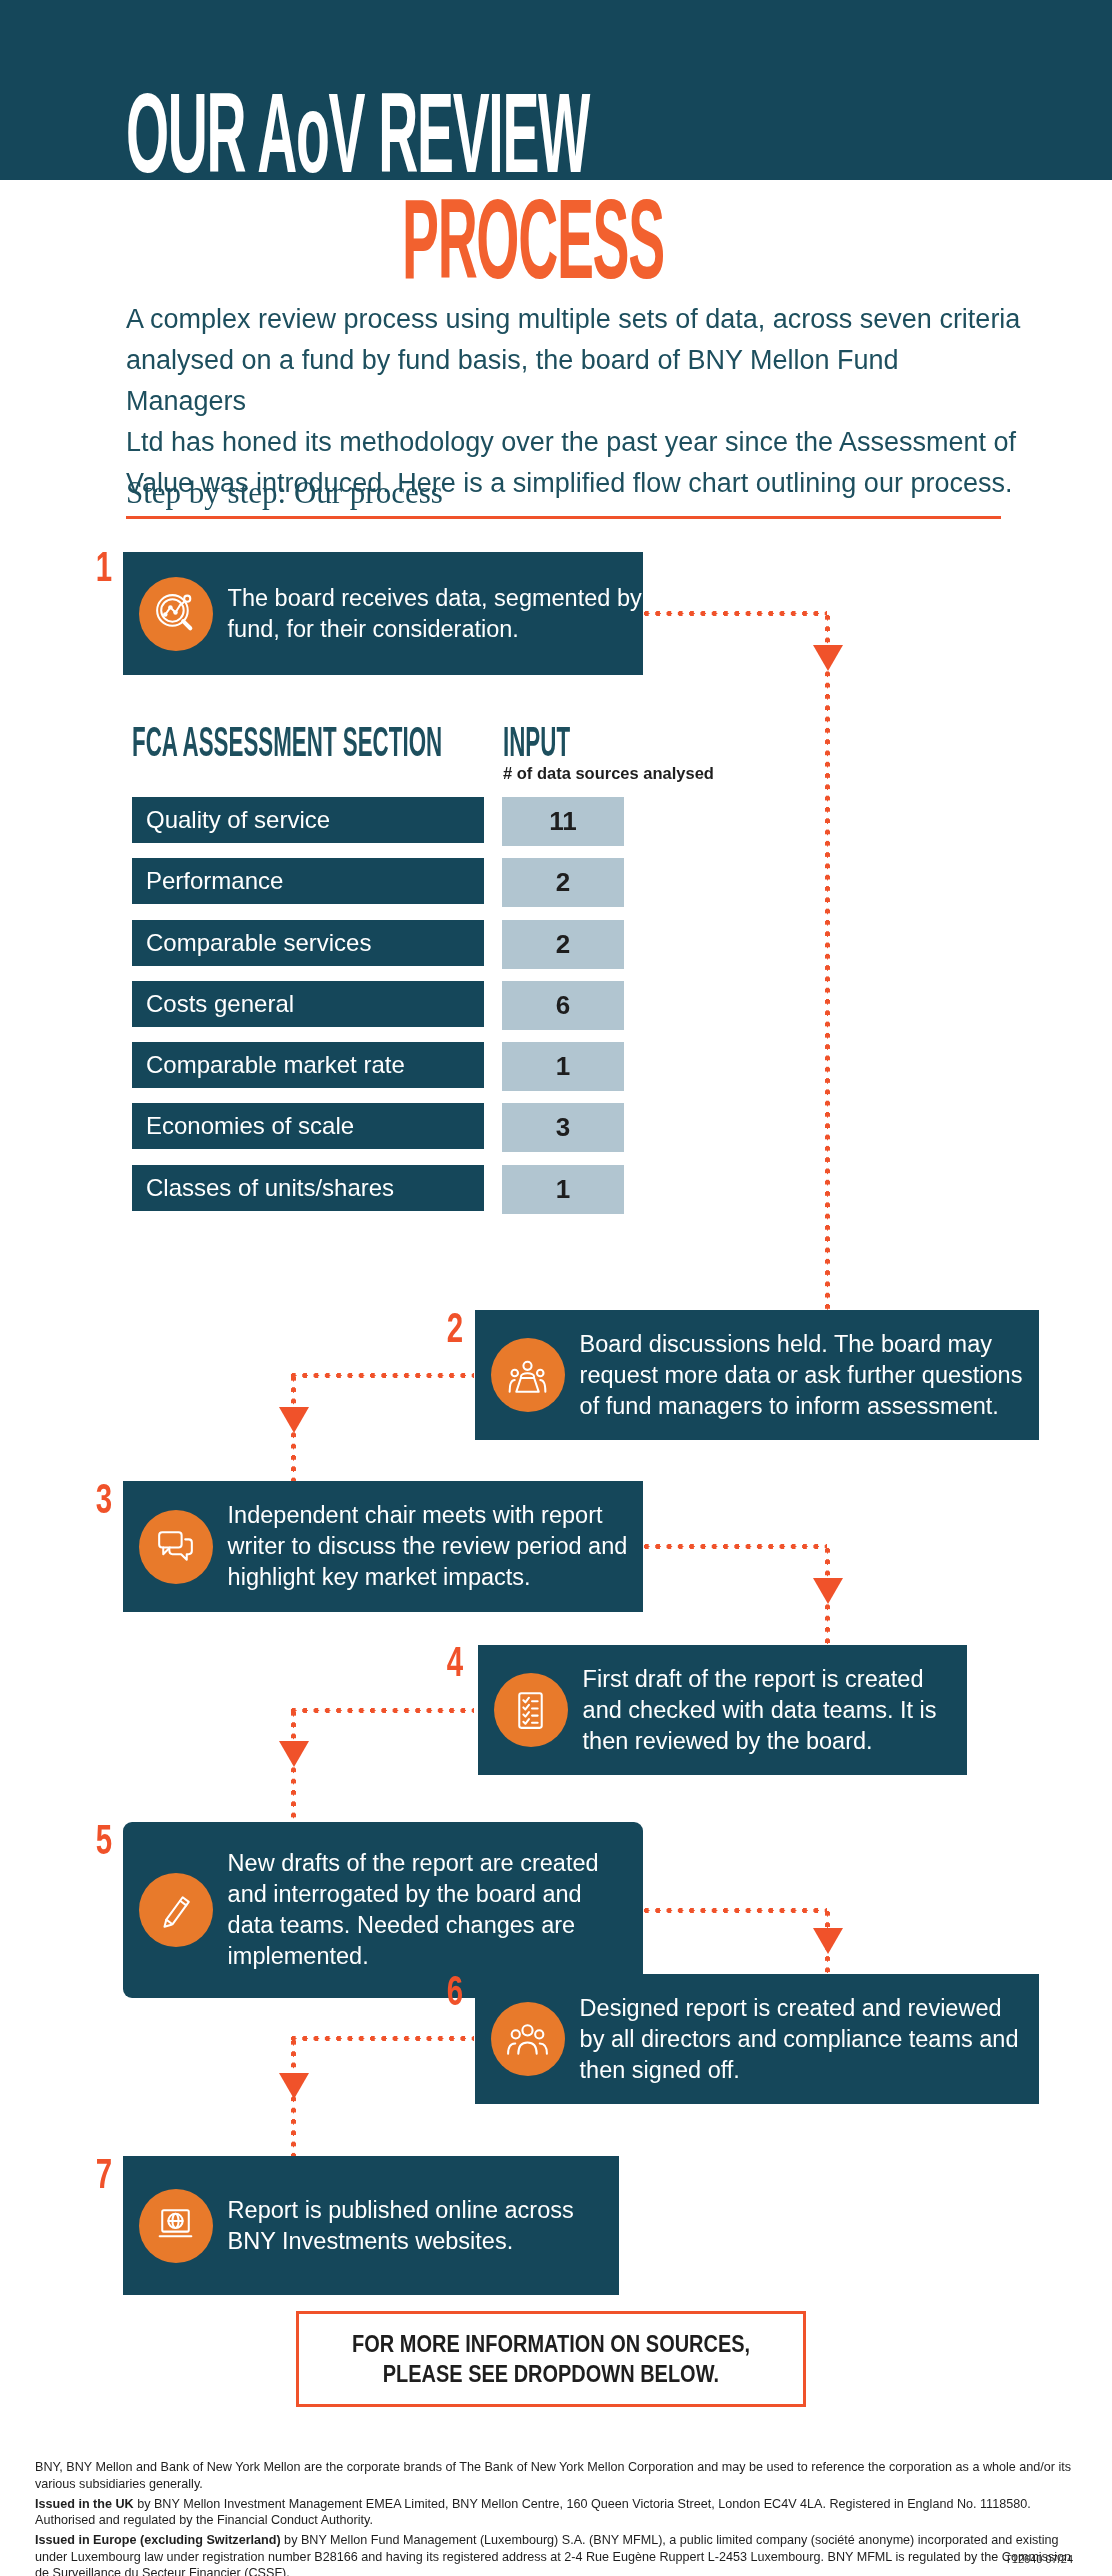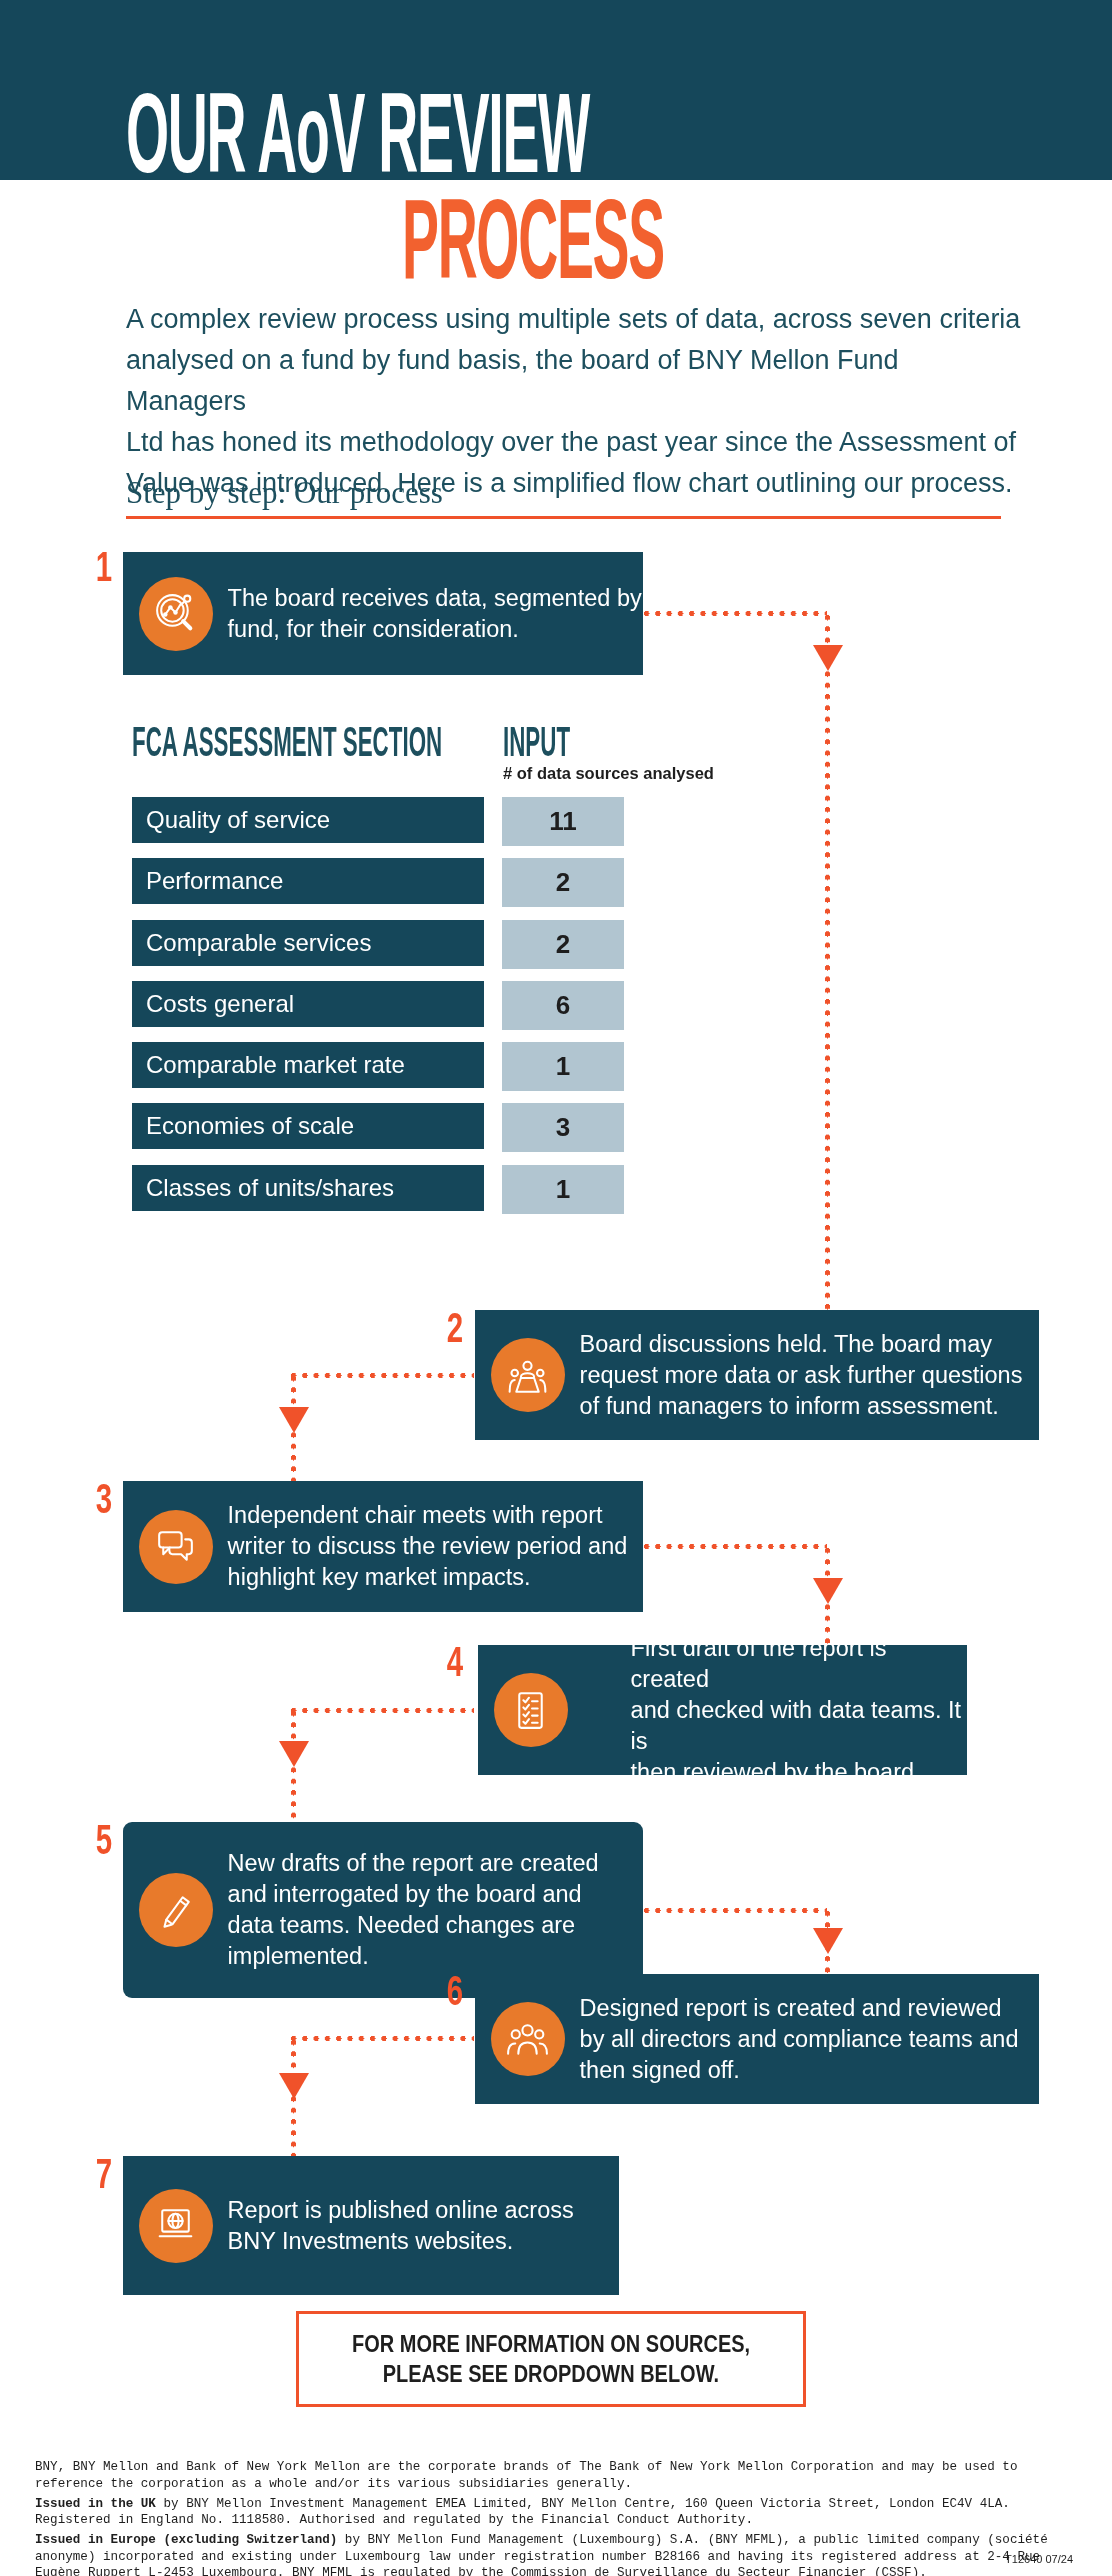--- a/index.html
+++ b/index.html
@@ -20,21 +20,21 @@
 
   
   .stepbox{position:absolute;background:var(--teal);display:flex;align-items:center;box-sizing:border-box;padding-left:15.6px;}
   .icon-circle{flex:0 0 74px;width:74px;height:74px;border-radius:50%;background:var(--icon);
                display:flex;align-items:center;justify-content:center;}
   .icon-circle svg{width:49px;height:49px;}
   .step-text{margin-left:15px;color:#ffffff;font-size:23.5px;line-height:31px;white-space:pre-line;}
   .s1{left:123px;top:552px;width:520px;height:123px;}
   .s2{left:475px;top:1310px;width:564px;height:130px;}
   .s3{left:123px;top:1481px;width:520px;height:131px;}
-  .s4{left:478px;top:1645px;width:489px;height:130px;gap:48px;}
+  .s4{left:478px;top:1645px;width:489px;height:130px;}
   .s5{left:123px;top:1822px;width:520px;height:176px;border-radius:9px;}
   .s6{left:475px;top:1974px;width:564px;height:130px;}
   .s7{left:123px;top:2156px;width:496px;height:139px;}
   .badge{position:absolute;width:35px;text-align:right;font-size:42px;font-weight:bold;line-height:1;
          color:var(--accent);transform:scaleX(.7);transform-origin:right top;}
   .b1{left:77px;top:546px;} .b2{left:428px;top:1307px;} .b3{left:77px;top:1478px;}
   .b4{left:428px;top:1641px;} .b5{left:77px;top:1819px;} .b6{left:428px;top:1970px;} .b7{left:77px;top:2153px;}
 
   
   .hdots{position:absolute;height:7px;
@@ -68,21 +68,21 @@
   .r4{top:1042px;} .r5{top:1103px;} .r6{top:1165px;}
 
   
   .info-box{position:absolute;left:296px;top:2311px;width:510px;height:96px;border:3.5px solid var(--accent);
         box-sizing:border-box;display:flex;flex-direction:column;align-items:center;justify-content:center;}
   .info-line{font-size:23.5px;font-weight:bold;color:var(--ink);line-height:30px;
         transform:scaleX(.85);transform-origin:center;white-space:nowrap;}
 
   
   .footer{position:absolute;left:35px;top:2459px;width:1048px;font-size:12.6px;line-height:16.5px;color:var(--ink);}
-  .footer p{margin:0 0 3.5px 0;font-family:Liberation Mono, monospace;}
+  .footer p{margin:0 0 3.5px 0;}
   .doc-code{position:absolute;right:40px;top:2553px;font-size:11px;color:var(--ink);}
 
   svg *{stroke:#ffffff;stroke-width:2;fill:none;stroke-linecap:round;stroke-linejoin:round;}
   svg .fill{fill:#ffffff;stroke:none;}
 </style>
 </head>
 <body>
 
 <div class="canvas">
 

